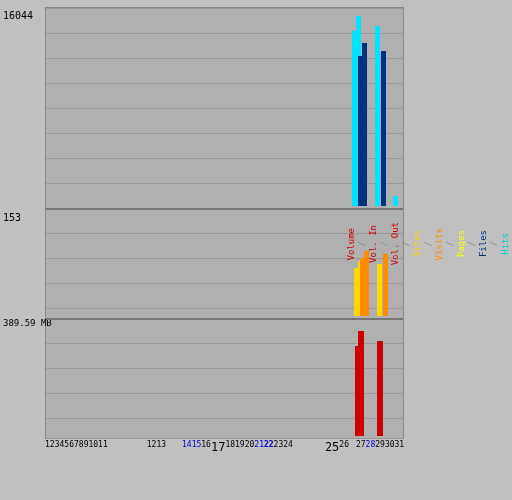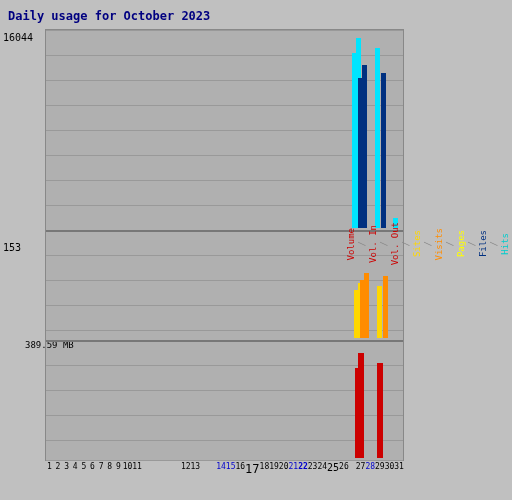--- a/index.html
+++ b/index.html
@@ -37,27 +37,26 @@
       position: absolute;
       left: 0; right: 0;
       height: 1px;
       background: #999;
     }
   </style>
 </head>
 <body>
 
 <div class="chart-container">
-  <span class="chart-title">Daily usage for October 2023</span>
 
   <div style="position:relative; margin-left:45px; margin-right:108px; height:432px; background:#b0b0b0; border:1px solid #888; margin-top:2px;">
 
     <span class="y-label" style="top:2px;">16044</span>
-    <span class="y-label" style="top:212px;">153</span>
-    <span class="y-label" style="top:310px; font-size:9px;margin-left:22px;">389.59 MB</span>
+    <span class="y-label" style="top:204px;">153</span>
+    <span class="y-label" style="top:310px; font-size:9px;">389.59 MB</span>
 
     <div class="hline" style="top:0px;"></div>
     <div class="hline" style="top:25px;"></div>
     <div class="hline" style="top:50px;"></div>
     <div class="hline" style="top:75px;"></div>
     <div class="hline" style="top:100px;"></div>
     <div class="hline" style="top:125px;"></div>
     <div class="hline" style="top:150px;"></div>
     <div class="hline" style="top:175px;"></div>
     <div class="hline" style="top:200px;"></div>
@@ -136,21 +135,21 @@
     <span style="font-size:8px;color:#0000cc;flex:1;text-align:center;">15</span>
     <span style="font-size:8px;color:#000;flex:1;text-align:center;">16</span>
     <span style="font-size:12px;color:#000;flex:1;text-align:center;">17</span>
     <span style="font-size:8px;color:#000;flex:1;text-align:center;">18</span>
     <span style="font-size:8px;color:#000;flex:1;text-align:center;">19</span>
     <span style="font-size:8px;color:#000;flex:1;text-align:right;">20</span>
     <span style="font-size:8px;color:#0000cc;flex:1;text-align:center;">21</span>
     <span style="font-size:8px;color:#0000cc;flex:1;text-align:center;font-weight:bold;">22</span>
     <span style="font-size:8px;color:#000;flex:1;text-align:center;">23</span>
     <span style="font-size:8px;color:#000;flex:1;text-align:center;">24</span>
-    <span style="font-size:10px;color:#000;flex:1;text-align:center;">25</span>
+    <span style="font-size:12px;color:#000;flex:1;text-align:center;margin-left:32px;">25</span>
     <span style="font-size:8px;color:#000;flex:1;text-align:center;">26</span>
     <span style="font-size:8px;color:#000;flex:1;text-align:center;margin-left:7px;">27</span>
     <span style="font-size:8px;color:#0000cc;flex:1;text-align:center;">28</span>
     <span style="font-size:8px;color:#000;flex:1;text-align:center;">29</span>
     <span style="font-size:8px;color:#000;flex:1;text-align:center;">30</span>
     <span style="font-size:8px;color:#000;flex:1;text-align:center;">31</span>
   </div>
 
 </div>
 

